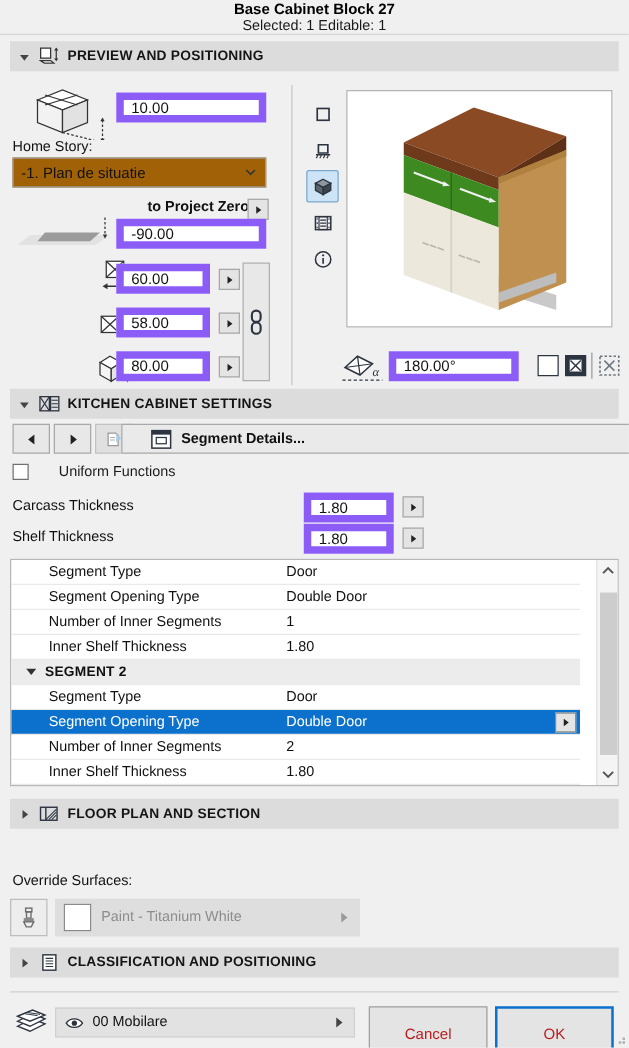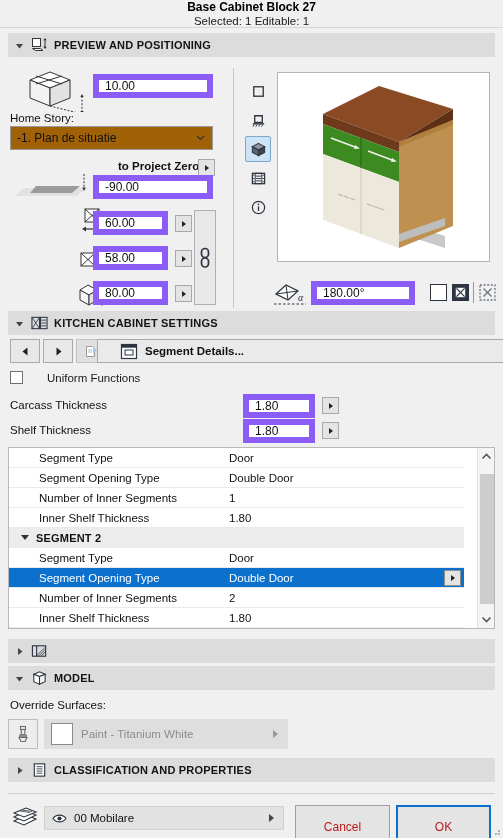--- a/index.html
+++ b/index.html
@@ -543,33 +543,23 @@
     </svg>
     <svg class="sicon" viewBox="0 0 18 16">
       <rect x="1.5" y="2.5" width="14" height="11" fill="none" stroke="#2c3440" stroke-width="1.2"></rect>
       <g stroke="#2c3440" stroke-width="0.85">
         <line x1="6" y1="13" x2="15" y2="4"></line>
         <line x1="8.5" y1="13" x2="15" y2="6.5"></line>
         <line x1="11" y1="13" x2="15" y2="9"></line>
       </g>
       <line x1="6" y1="2.5" x2="6" y2="13.5" stroke="#2c3440" stroke-width="1.2"></line>
     </svg>
-  </div>
-
-  <div class="sec-header" style="top:666px;">
-    <svg class="tri" viewBox="0 0 11 11">
-      <polygon points="2,4 9,4 5.5,8.5" fill="#444"></polygon>
-    </svg>
-    <svg class="sicon" viewBox="0 0 18 16">
-      <polygon points="3,4 9,1.5 15,4 9,6.5" fill="#fff" stroke="#2c3440" stroke-width="1.1"></polygon>
-      <polygon points="3,4 3,12 9,14.5 9,6.5" fill="#fff" stroke="#2c3440" stroke-width="1.1"></polygon>
-      <polygon points="15,4 15,12 9,14.5 9,6.5" fill="#f0f0f0" stroke="#2c3440" stroke-width="1.1"></polygon>
-    </svg>
-    <span class="sec-title">MODEL</span>
-  </div>
+    <span class="sec-title">FLOOR PLAN AND SECTION</span>
+  </div>
+
 
   <span class="lbl" style="left:10px;top:699px;">Override Surfaces:</span>
 
   <div class="surf-btn">
     <svg width="18" height="18" viewBox="0 0 18 18">
       <rect x="6.5" y="1.5" width="5" height="3" fill="none" stroke="#6c6c6c" stroke-width="1.1"></rect>
       <rect x="7.2" y="4.5" width="3.6" height="5" fill="none" stroke="#6c6c6c" stroke-width="1.1"></rect>
       <rect x="5" y="9.5" width="8" height="3" fill="#8a8a8a"></rect>
       <polygon points="5,12.5 13,12.5 11,16.5 7,16.5" fill="none" stroke="#6c6c6c" stroke-width="1.1"></polygon>
     </svg>
@@ -587,21 +577,21 @@
     </svg>
     <svg class="sicon" viewBox="0 0 18 16">
       <rect x="3.5" y="1.5" width="11" height="13" fill="#fff" stroke="#2c3440" stroke-width="1.2"></rect>
       <g stroke="#2c3440" stroke-width="0.9">
         <line x1="5.8" y1="4.5" x2="12.2" y2="4.5"></line>
         <line x1="5.8" y1="6.8" x2="12.2" y2="6.8"></line>
         <line x1="5.8" y1="9.1" x2="12.2" y2="9.1"></line>
         <line x1="5.8" y1="11.4" x2="12.2" y2="11.4"></line>
       </g>
     </svg>
-    <span class="sec-title">CLASSIFICATION AND PROPERTIES</span>
+    <span class="sec-title">CLASSIFICATION AND POSITIONING</span>
   </div>
 
   <div class="footer-sep"></div>
 
   <svg class="layer-icon" viewBox="0 0 28 22">
     <polygon points="4,14 16,8 26,12 14,18" fill="#fff" stroke="#2c3440" stroke-width="1.1"></polygon>
     <polygon points="4,10 16,4 26,8 14,14" fill="#fff" stroke="#2c3440" stroke-width="1.1"></polygon>
     <polygon points="4,6 16,1 26,5 14,10" fill="#fff" stroke="#2c3440" stroke-width="1.1"></polygon>
     <g stroke="#2c3440" stroke-width="0.8">
       <line x1="10" y1="4" x2="20" y2="5.5"></line>

